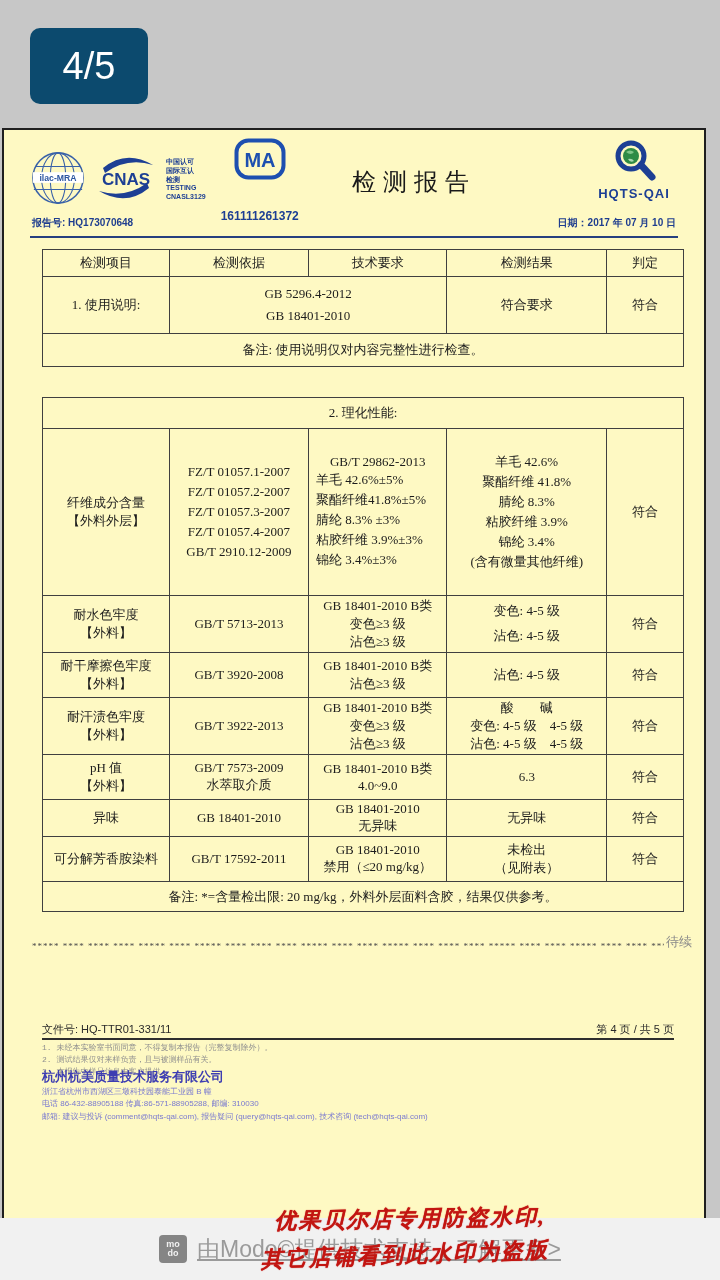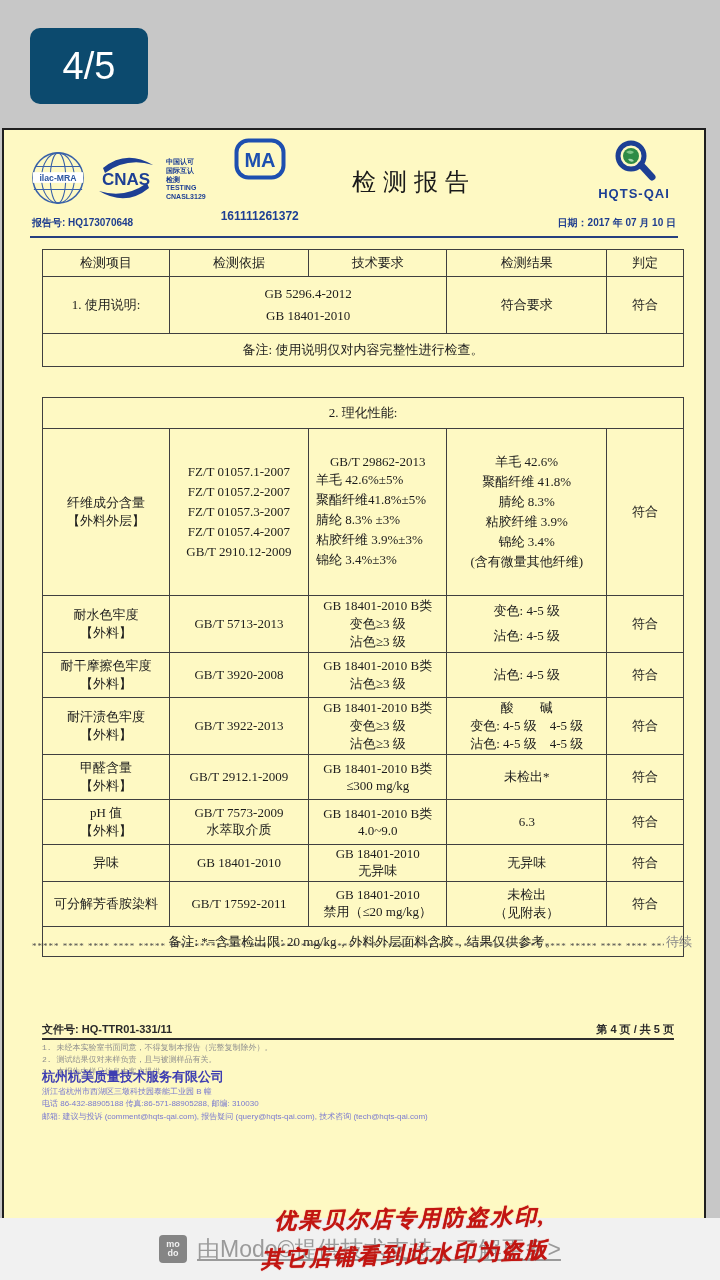--- a/index.html
+++ b/index.html
@@ -32,21 +32,21 @@
   .ta-l{text-align:left;padding-left:9px;}
   .lh17{line-height:1.7;} .lh19{line-height:1.9;} .lh15{line-height:1.55;}
   .vt{vertical-align:top;}
   .pt18{padding-top:18px;} .pt6{padding-top:6px;} .pt14{padding-top:14px;} .pt16{padding-top:16px;} .pt40{padding-top:40px;}
   
   .sep{position:absolute;left:28px;top:803px;width:660px;display:flex;align-items:flex-end;}
   .stars{flex:1;overflow:hidden;white-space:nowrap;font-size:9px;letter-spacing:1px;color:#4a4a4a;}
   .cont{color:#8a8a8a;font-size:13px;margin-left:2px;white-space:nowrap;}
   
   .f-row{position:absolute;left:38px;right:30px;top:892px;display:flex;justify-content:space-between;
-         font-size:11px;font-weight:bold;color:#2a2a2a;font-family:"Liberation Sans",sans-serif;}
+         font-size:11px;font-weight:normal;color:#2a2a2a;font-family:"Liberation Sans",sans-serif;}
   .f-rule{position:absolute;left:38px;right:30px;top:908px;border-top:2px solid #2e2e2e;}
   .f-notes{position:absolute;left:38px;top:912px;font-size:8px;color:#8f8f8f;line-height:1.5;
            font-family:Liberation Mono, monospace;}
   .f-notes div{white-space:nowrap;}
   .company{position:absolute;left:38px;top:938px;font-family:"Liberation Sans",sans-serif;}
   .co-name{font-size:13px;font-weight:bold;color:#3d3db2;}
   .co-small{font-size:8px;line-height:1.55;color:#7a7ad0;}
   
   .bottombar{position:absolute;left:0;top:1218px;width:720px;height:62px;background:#f1f1f1;
              display:flex;align-items:center;justify-content:center;gap:10px;}
@@ -210,29 +210,20 @@
       <td>GB/T 3922-2013</td>
       <td class="ml">GB 18401-2010 B类
 变色≥3 级
 沾色≥3 级</td>
       <td class="ml">酸　　碱
 变色:  4-5 级　4-5 级
 沾色:  4-5 级　4-5 级</td>
       <td>符合</td>
     </tr>
     <tr>
-      <td style="height:42px" class="ml">甲醛含量
-【外料】</td>
-      <td>GB/T 2912.1-2009</td>
-      <td class="ml">GB 18401-2010 B类
-≤300 mg/kg</td>
-      <td>未检出*</td>
-      <td>符合</td>
-    </tr>
-    <tr>
       <td style="height:42px" class="ml">pH 值
 【外料】</td>
       <td class="ml">GB/T 7573-2009
 水萃取介质</td>
       <td class="ml">GB 18401-2010 B类
 4.0~9.0</td>
       <td>6.3</td>
       <td>符合</td>
     </tr>
     <tr>

